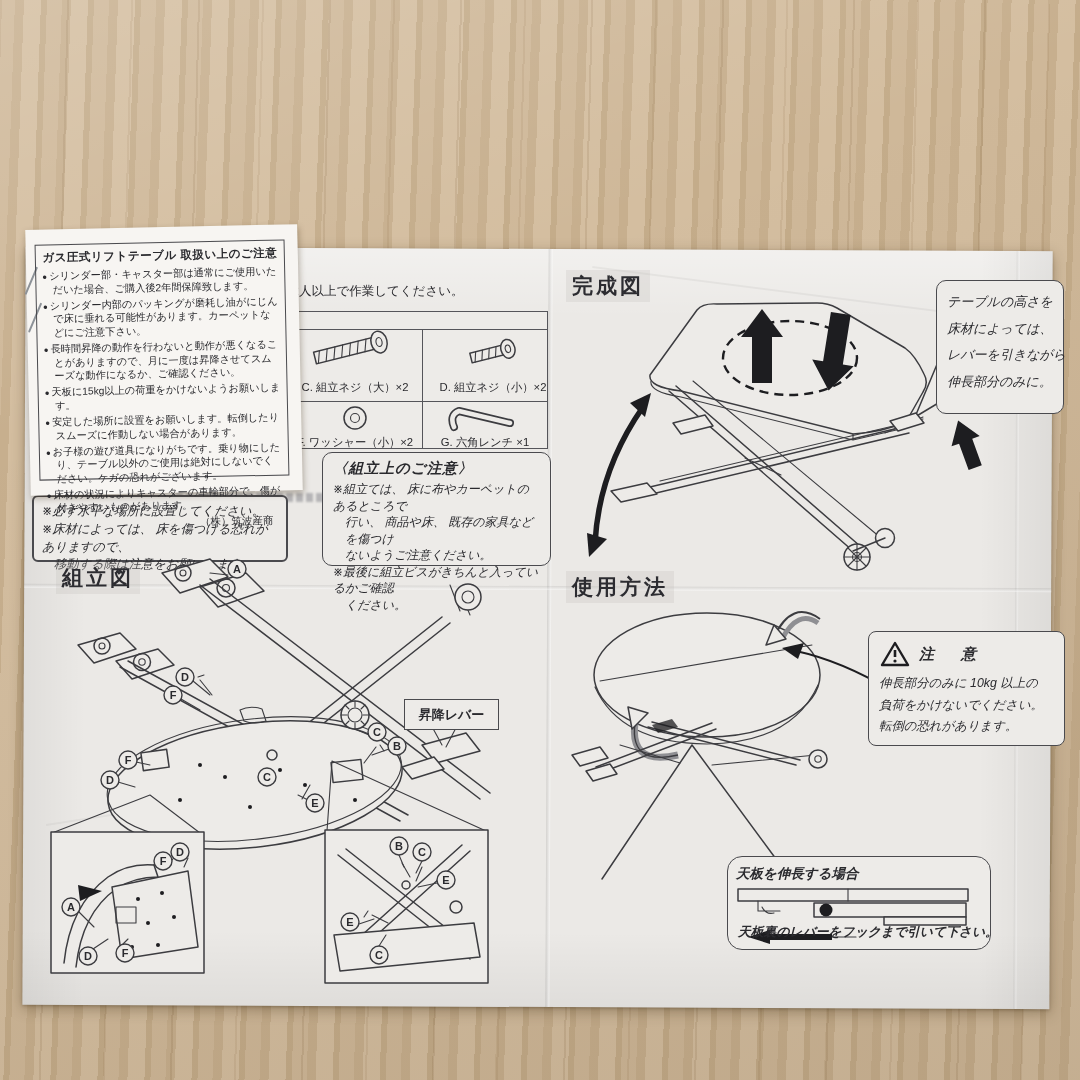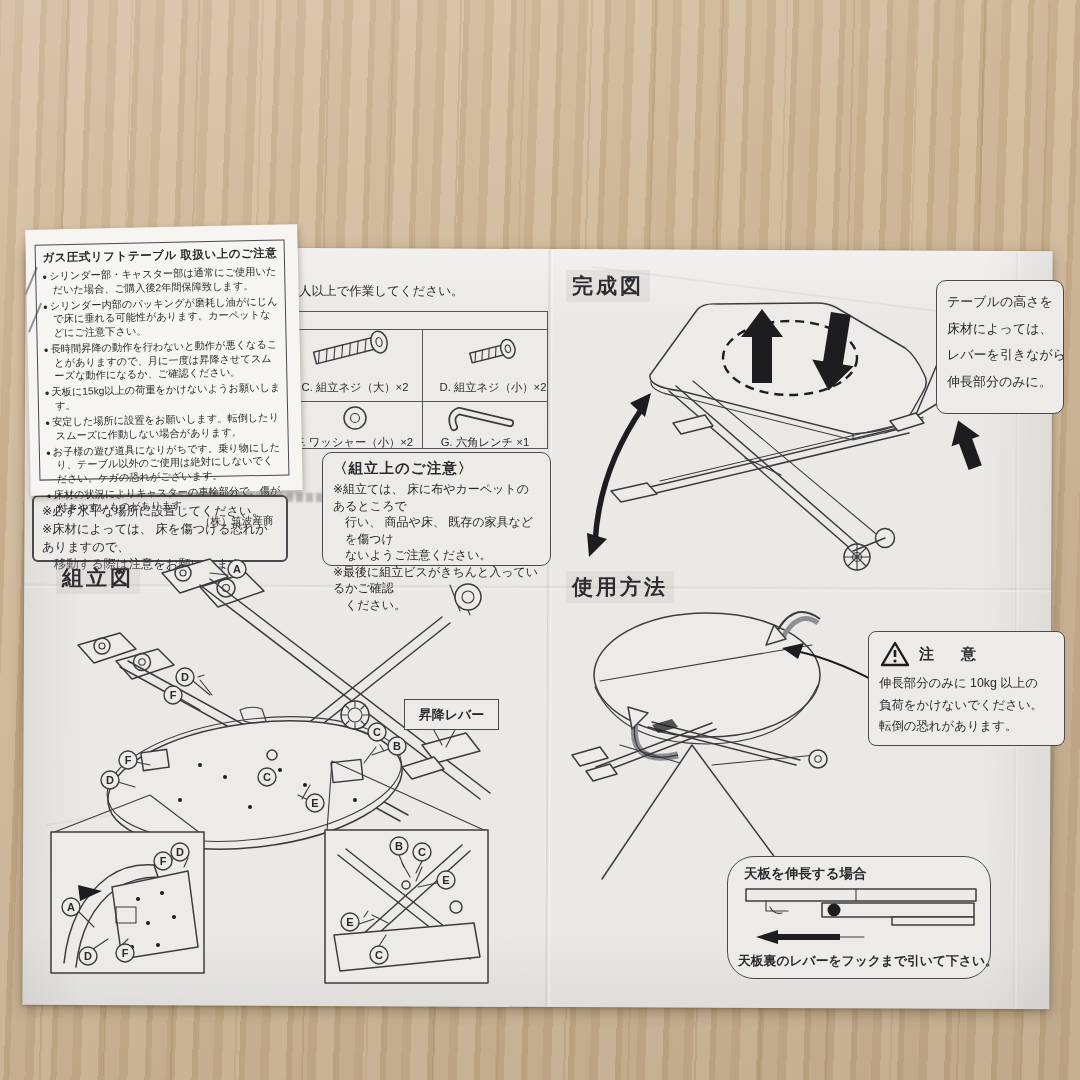--- a/index.html
+++ b/index.html
@@ -45,34 +45,34 @@
   .workers{font-size:12.5px;z-index:2;}
   .obscured{left:176px;top:493px;width:182px;height:9px;background:repeating-linear-gradient(90deg,#9a9a9e 0 7px,rgba(0,0,0,0) 7px 10px);filter:blur(1.2px);opacity:.65;z-index:2;}
   
   .parts-table{left:250px;top:311px;width:296px;height:136px;border:1.6px solid #55555a;background:#edebe8;z-index:2;}
   .pt-topline{position:absolute;left:0;top:17px;width:100%;height:0;border-top:1.4px solid #55555a;}
   .pt-v{position:absolute;left:171px;top:17px;width:0;height:119px;border-left:1.4px solid #55555a;}
   .pt-h{position:absolute;left:0;top:89px;width:100%;height:0;border-top:1.4px solid #55555a;}
   .pt-cell{position:absolute;text-align:center;}
   .pt-label{font-size:11.3px;font-weight:500;}
   
-  .rbox{border:1.6px solid #4a4a4e;background:#edebe8;box-sizing:border-box;z-index:3;}
+  .rbox{border:1.6px solid #4a4a4e;background:#edebe8;box-sizing:border-box;z-index:3;font-style:italic;}
   .level-box{left:32px;top:495px;width:256px;height:67px;border-radius:6px;border-width:2px;padding:6px 8px;z-index:2;}
   .level-box div{font-size:12.3px;line-height:1.45;font-weight:500;}
   .asm-note{left:322px;top:452px;width:229px;height:114px;border-radius:10px;padding:6px 10px;}
   .asm-note .t{font-size:14.5px;font-weight:600;margin-bottom:3px;letter-spacing:1px;}
   .asm-note div.l{font-size:12px;line-height:1.38;font-weight:500;}
   .indent{padding-left:12px;}
   
   .bubble{left:936px;top:280px;width:128px;height:134px;border-radius:10px;padding:8px 10px;}
   .bubble div{font-size:13px;line-height:2.05;font-weight:500;white-space:nowrap;}
   .caution-box{left:868px;top:631px;width:197px;height:115px;border-radius:8px;padding:7px 10px;}
   .caution-head{display:flex;align-items:center;gap:10px;font-size:15px;font-weight:700;letter-spacing:6px;margin:2px 0 6px 2px;}
   .caution-box .l{font-size:12.4px;line-height:1.75;font-weight:500;}
-  .extend-box{left:727px;top:856px;width:264px;height:123px;border-radius:27px;padding:8px 16px;}
+  .extend-box{left:727px;top:856px;width:264px;height:94px;border-radius:15px;padding:8px 8px;}
   .extend-box .t{font-size:13.5px;font-weight:600;}
   .extend-box .c{font-size:12.8px;font-weight:600;position:absolute;left:10px;bottom:8px;white-space:nowrap;}
   .lever-callout{left:404px;top:699px;width:93px;height:29px;border:1.6px solid #4a4a4e;background:#edebe8;
     display:flex;align-items:center;justify-content:center;font-size:13px;font-weight:600;z-index:3;}
   svg{overflow:visible;}
   .ln{stroke:#3c3c40;fill:none;stroke-width:1.5;stroke-linecap:round;stroke-linejoin:round;}
   .thin{stroke-width:1.1;}
   .fillp{fill:#edebe8;}
   .blk{fill:#1d1d20;stroke:none;}
   .lblc{fill:#edebe8;stroke:#3c3c40;stroke-width:1.4;}

